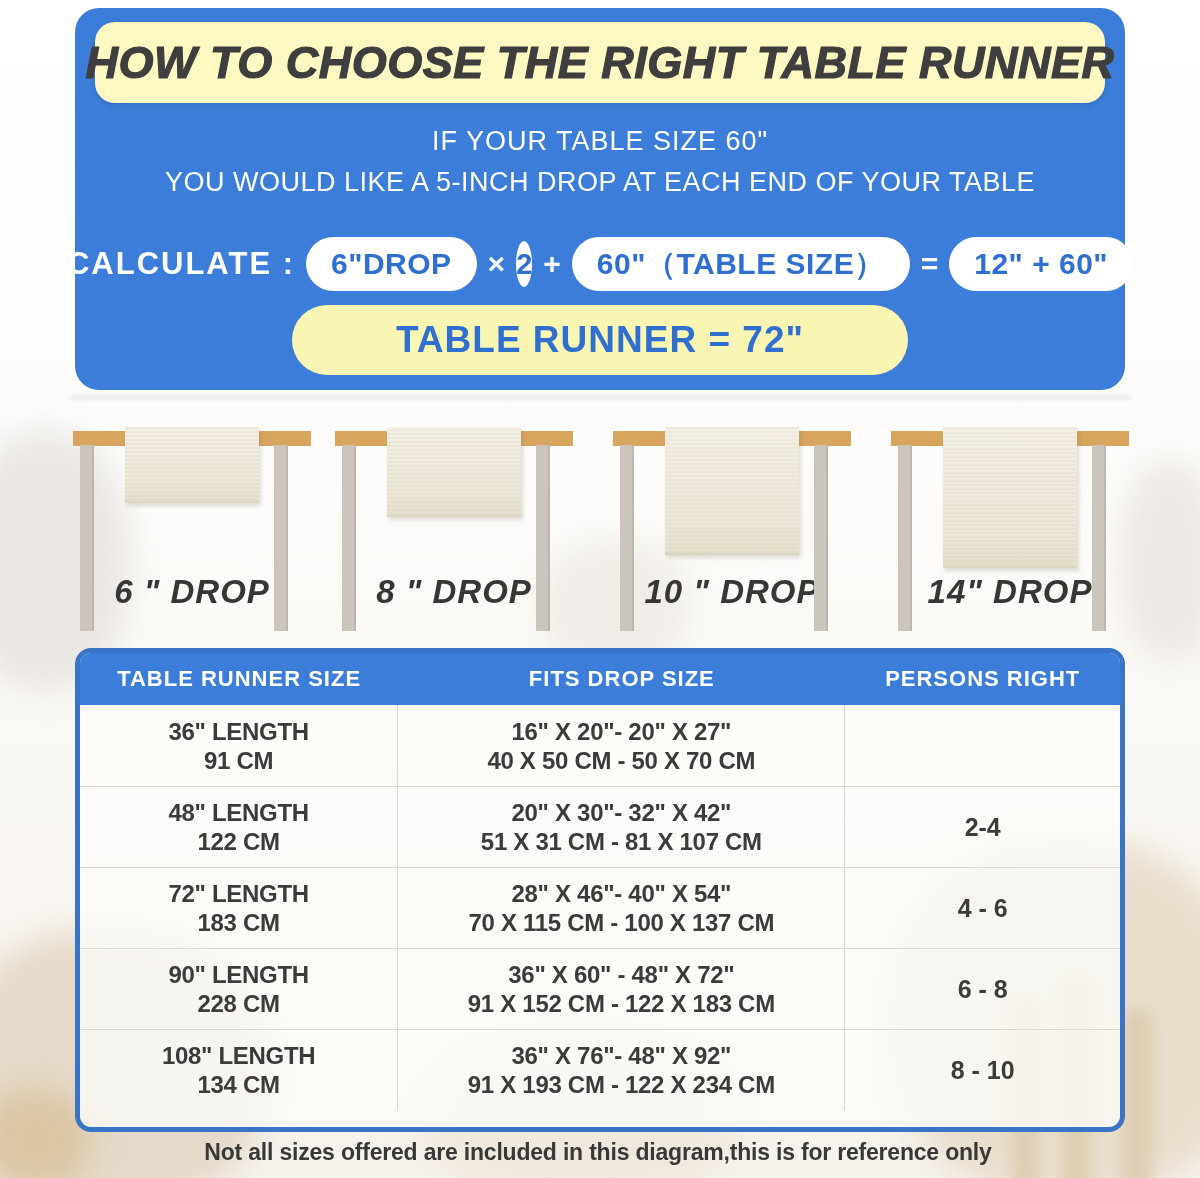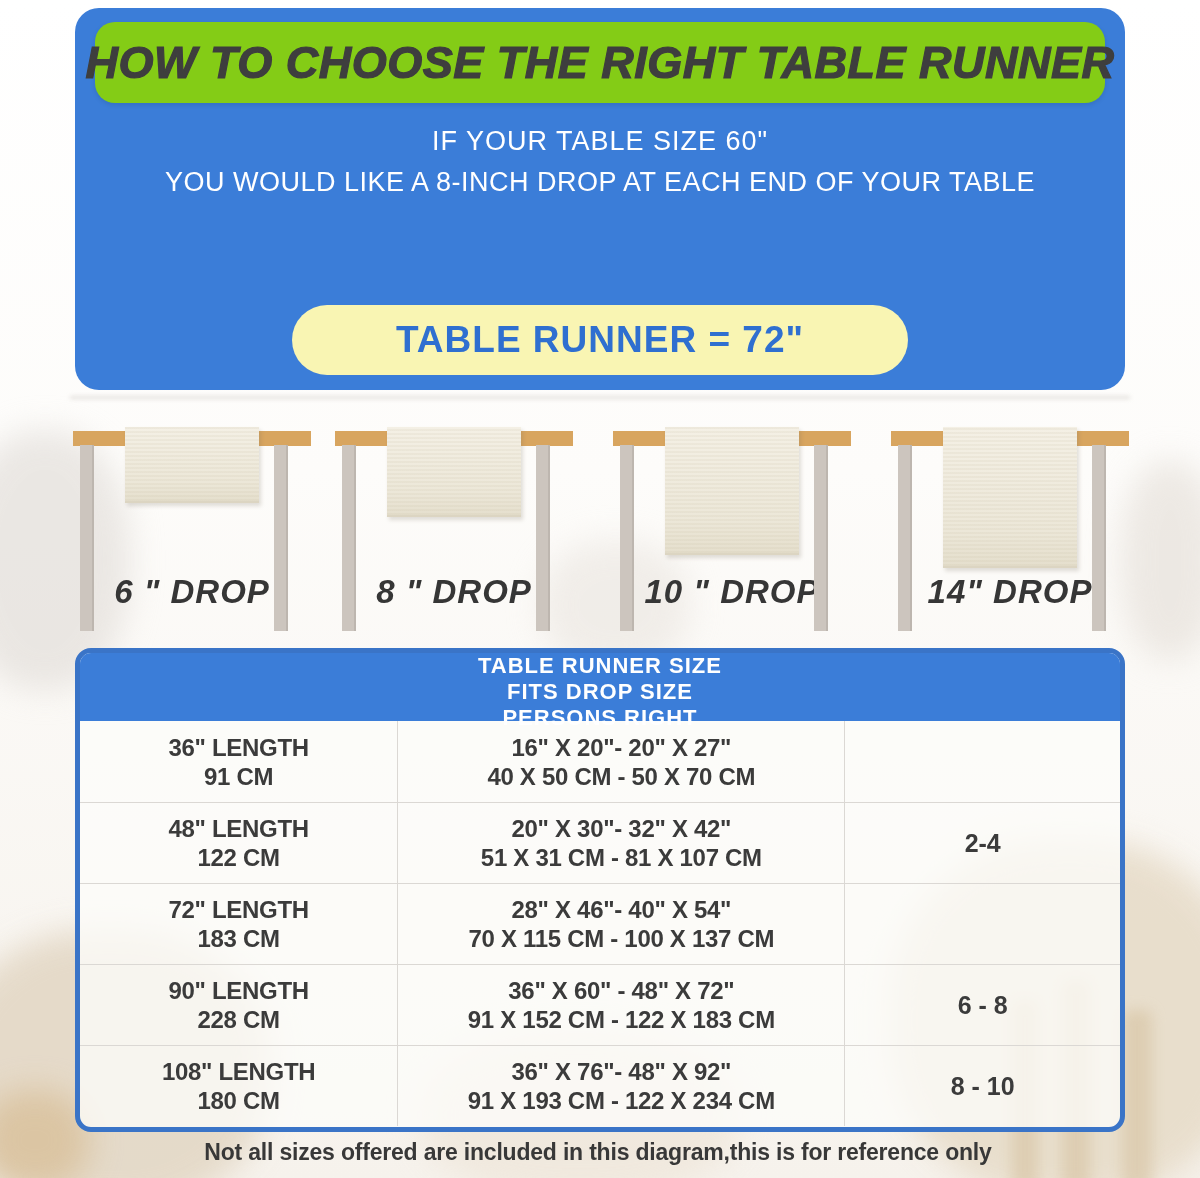--- a/index.html
+++ b/index.html
@@ -24,21 +24,21 @@
   .s3 { left:1122px; top:1010px; width:30px; height:180px; }
   .photoline { position:absolute; left:70px; right:70px; top:396px; height:3px; background:#d8d4cf; filter:blur(2px); opacity:.7; z-index:0; }
 
   
   .top-panel {
     position:absolute; left:75px; top:8px; width:1050px; height:382px;
     background:#3b7dd8; border-radius:24px; z-index:2;
   }
   .title-box {
     position:absolute; left:20px; right:20px; top:14px; height:81px;
-    background:#84cc16; border-radius:20px;
+    background:#fef9c3; border-radius:20px;
     display:flex; align-items:center; justify-content:center;
     box-shadow:0 2px 5px rgba(0,0,0,.10);
   }
   .title {
     font-size:45px; font-weight:bold; font-style:italic; color:#3e3e3e;
     -webkit-text-stroke:1.2px #3e3e3e; letter-spacing:.5px; white-space:nowrap;
   }
   .subs { position:absolute; left:0; right:0; top:118px; text-align:center; color:#ffffff; }
   .sub1 { font-size:27px; letter-spacing:1px; }
   .sub2 { font-size:27px; letter-spacing:.5px; margin-top:10px; }
@@ -87,22 +87,22 @@
     white-space:nowrap;
   }
 
   
   .size-panel {
     position:absolute; left:75px; top:648px; width:1050px; height:484px;
     border:5px solid #3a74c7; border-radius:16px;
     background:rgba(253,252,250,.78); overflow:hidden; z-index:2;
   }
   .thead {
-    height:68px; background:#3b7dd8; display:flex; align-items:center;
-    color:#ffffff; font-weight:bold; font-size:22px; letter-spacing:1px;flex-direction:column;
+    height:52px; background:#3b7dd8; display:flex; align-items:center;
+    color:#ffffff; font-weight:bold; font-size:22px; letter-spacing:1px;
   }
   .hc, .cell { display:flex; flex-direction:column; align-items:center; justify-content:center; text-align:center; }
   .colA { width:30.6%; } .colB { width:43.0%; } .colC { width:26.4%; }
   .trow { display:flex; height:81px; }
   .trow + .trow { border-top:1px solid #dbd8d4; }
   .cell.colA, .cell.colB { border-right:1px solid #dbd8d4; }
   .cell .l1, .cell .l2 {
     font-weight:bold; color:#3b3b3b; font-size:24px; line-height:29px; letter-spacing:-.3px; white-space:nowrap;
   }
   .persons { font-weight:bold; color:#3b3b3b; font-size:25px; }
@@ -126,21 +126,31 @@
 <div class="slat s2"></div>
 <div class="slat s3"></div>
 <div class="photoline"></div>
 
 <div class="top-panel">
   <div class="title-box">
     <div class="title">HOW TO CHOOSE THE RIGHT TABLE RUNNER</div>
   </div>
   <div class="subs">
     <div class="sub1">IF YOUR TABLE SIZE 60"</div>
-    <div class="sub2">YOU WOULD LIKE A 8-INCH DROP AT EACH END OF YOUR TABLE</div>
+    <div class="sub2">YOU WOULD LIKE A 5-INCH DROP AT EACH END OF YOUR TABLE</div>
+  </div>
+  <div class="calc-row">
+    <span class="calc-label">CALCULATE :</span>
+    <span class="pill">6"DROP</span>
+    <span class="op">×</span>
+    <span class="circle">2</span>
+    <span class="op">+</span>
+    <span class="pill">60"（TABLE SIZE）</span>
+    <span class="op">=</span>
+    <span class="pill">12" + 60"</span>
   </div>
   <div class="result-pill">TABLE RUNNER = 72"</div>
 </div>
 
 <div class="illus-band">
   <div class="illus t1">
     <div class="runner"></div>
     <div class="tabletop"></div>
     <div class="leg leg-l"></div>
     <div class="leg leg-r"></div>
@@ -203,40 +213,43 @@
 
   <div class="trow">
     <div class="cell colA">
       <div class="l1">72" LENGTH</div>
       <div class="l2">183 CM</div>
     </div>
     <div class="cell colB">
       <div class="l1">28" X 46"- 40" X 54"</div>
       <div class="l2">70 X 115 CM - 100 X 137 CM</div>
     </div>
+    <div class="cell colC">
+      <div class="persons">4 - 6</div>
+    </div>
   </div>
 
   <div class="trow">
     <div class="cell colA">
       <div class="l1">90" LENGTH</div>
       <div class="l2">228 CM</div>
     </div>
     <div class="cell colB">
       <div class="l1">36" X 60" - 48" X 72"</div>
       <div class="l2">91 X 152 CM - 122 X 183 CM</div>
     </div>
     <div class="cell colC">
       <div class="persons">6 - 8</div>
     </div>
   </div>
 
   <div class="trow">
     <div class="cell colA">
       <div class="l1">108" LENGTH</div>
-      <div class="l2">180 CM</div>
+      <div class="l2">134 CM</div>
     </div>
     <div class="cell colB">
       <div class="l1">36" X 76"- 48" X 92"</div>
       <div class="l2">91 X 193 CM - 122 X 234 CM</div>
     </div>
     <div class="cell colC">
       <div class="persons">8 - 10</div>
     </div>
   </div>
 </div>

